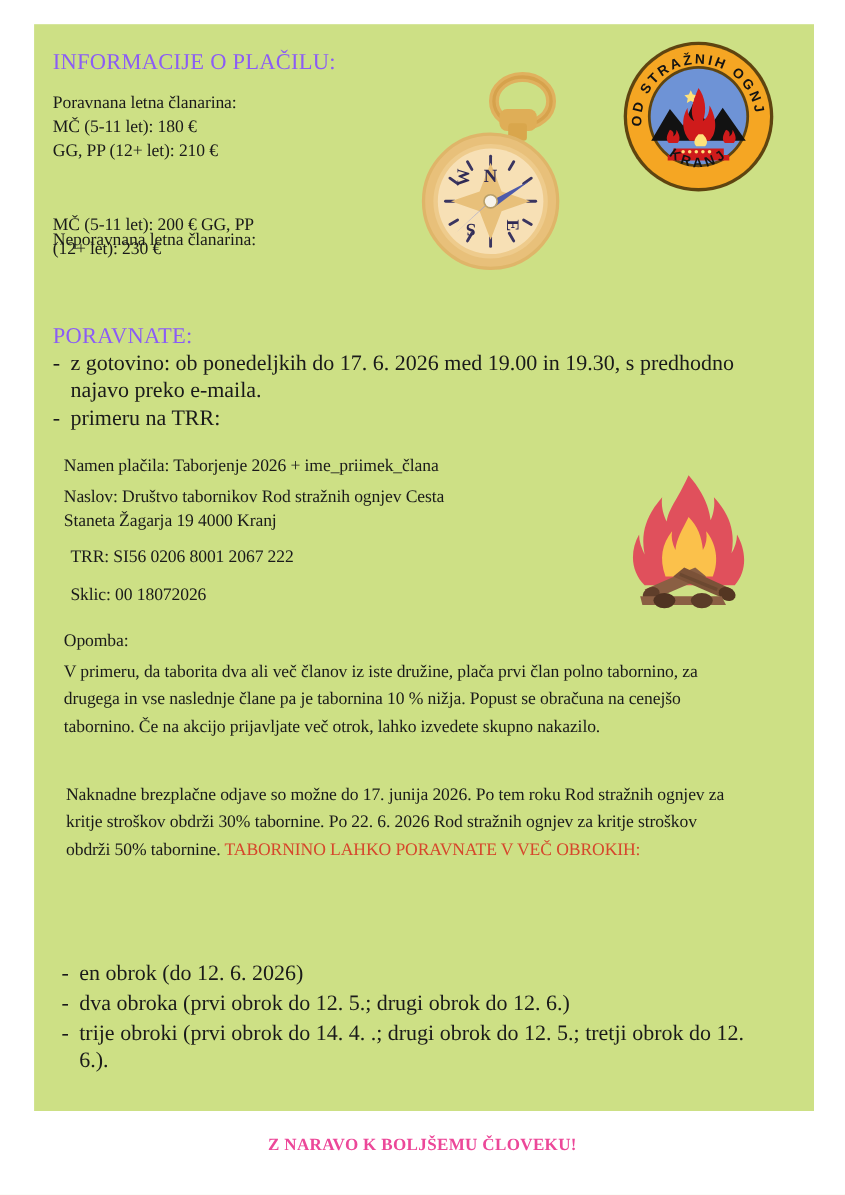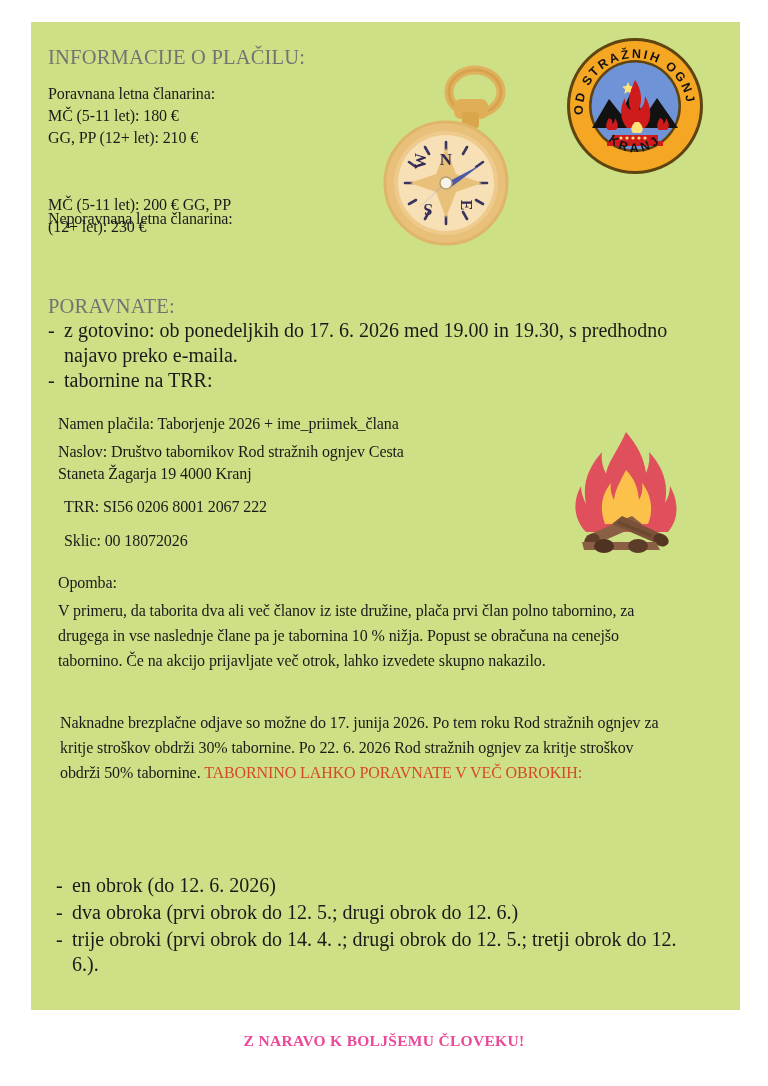--- a/index.html
+++ b/index.html
@@ -41,21 +41,21 @@
     line-height: 25px;
     white-space: pre-wrap;
     letter-spacing: -0.1px;
   }
   .red {
     color: #d6472c;
   }
   .heading {
     font-size: 20.5px;
     line-height: 25px;
-    color: #737373;
+    color: #8b5cf6;
     letter-spacing: 0.2px;
   }
 
   .bullet-row {
     position: absolute;
     display: flex;
     font-size: 20px;
     line-height: 25px;
     color: #1a1a1a;
   }
@@ -240,21 +240,21 @@
 
   <div class="txt heading" style="left:48px; top:294px;">PORAVNATE:</div>
 
   <div class="bullet-row" style="left:48px; top:318px; width:630px;">
     <span class="dash">-</span>
     <span class="btext">z gotovino: ob ponedeljkih do 17. 6. 2026 med 19.00 in 19.30, s predhodno najavo preko e-maila.</span>
   </div>
 
   <div class="bullet-row" style="left:48px; top:368px; width:630px;">
     <span class="dash">-</span>
-    <span class="btext">tabornine na TRR:</span>
+    <span class="btext">primeru na TRR:</span>
   </div>
 
   <div class="txt" style="left:58px; top:411px;">Namen plačila: Taborjenje 2026 + ime_priimek_člana</div>
   <div class="txt" style="left:58px; top:439px;">Naslov: Društvo tabornikov Rod stražnih ognjev Cesta</div>
   <div class="txt" style="left:58px; top:461px;">Staneta Žagarja 19 4000 Kranj</div>
 
   <div class="txt" style="left:64px; top:494px;">TRR: SI56 0206 8001 2067 222</div>
   <div class="txt" style="left:64px; top:528px;text-align:right;">Sklic: 00 18072026</div>
 
   <div class="txt" style="left:58px; top:570px;">Opomba:</div>

